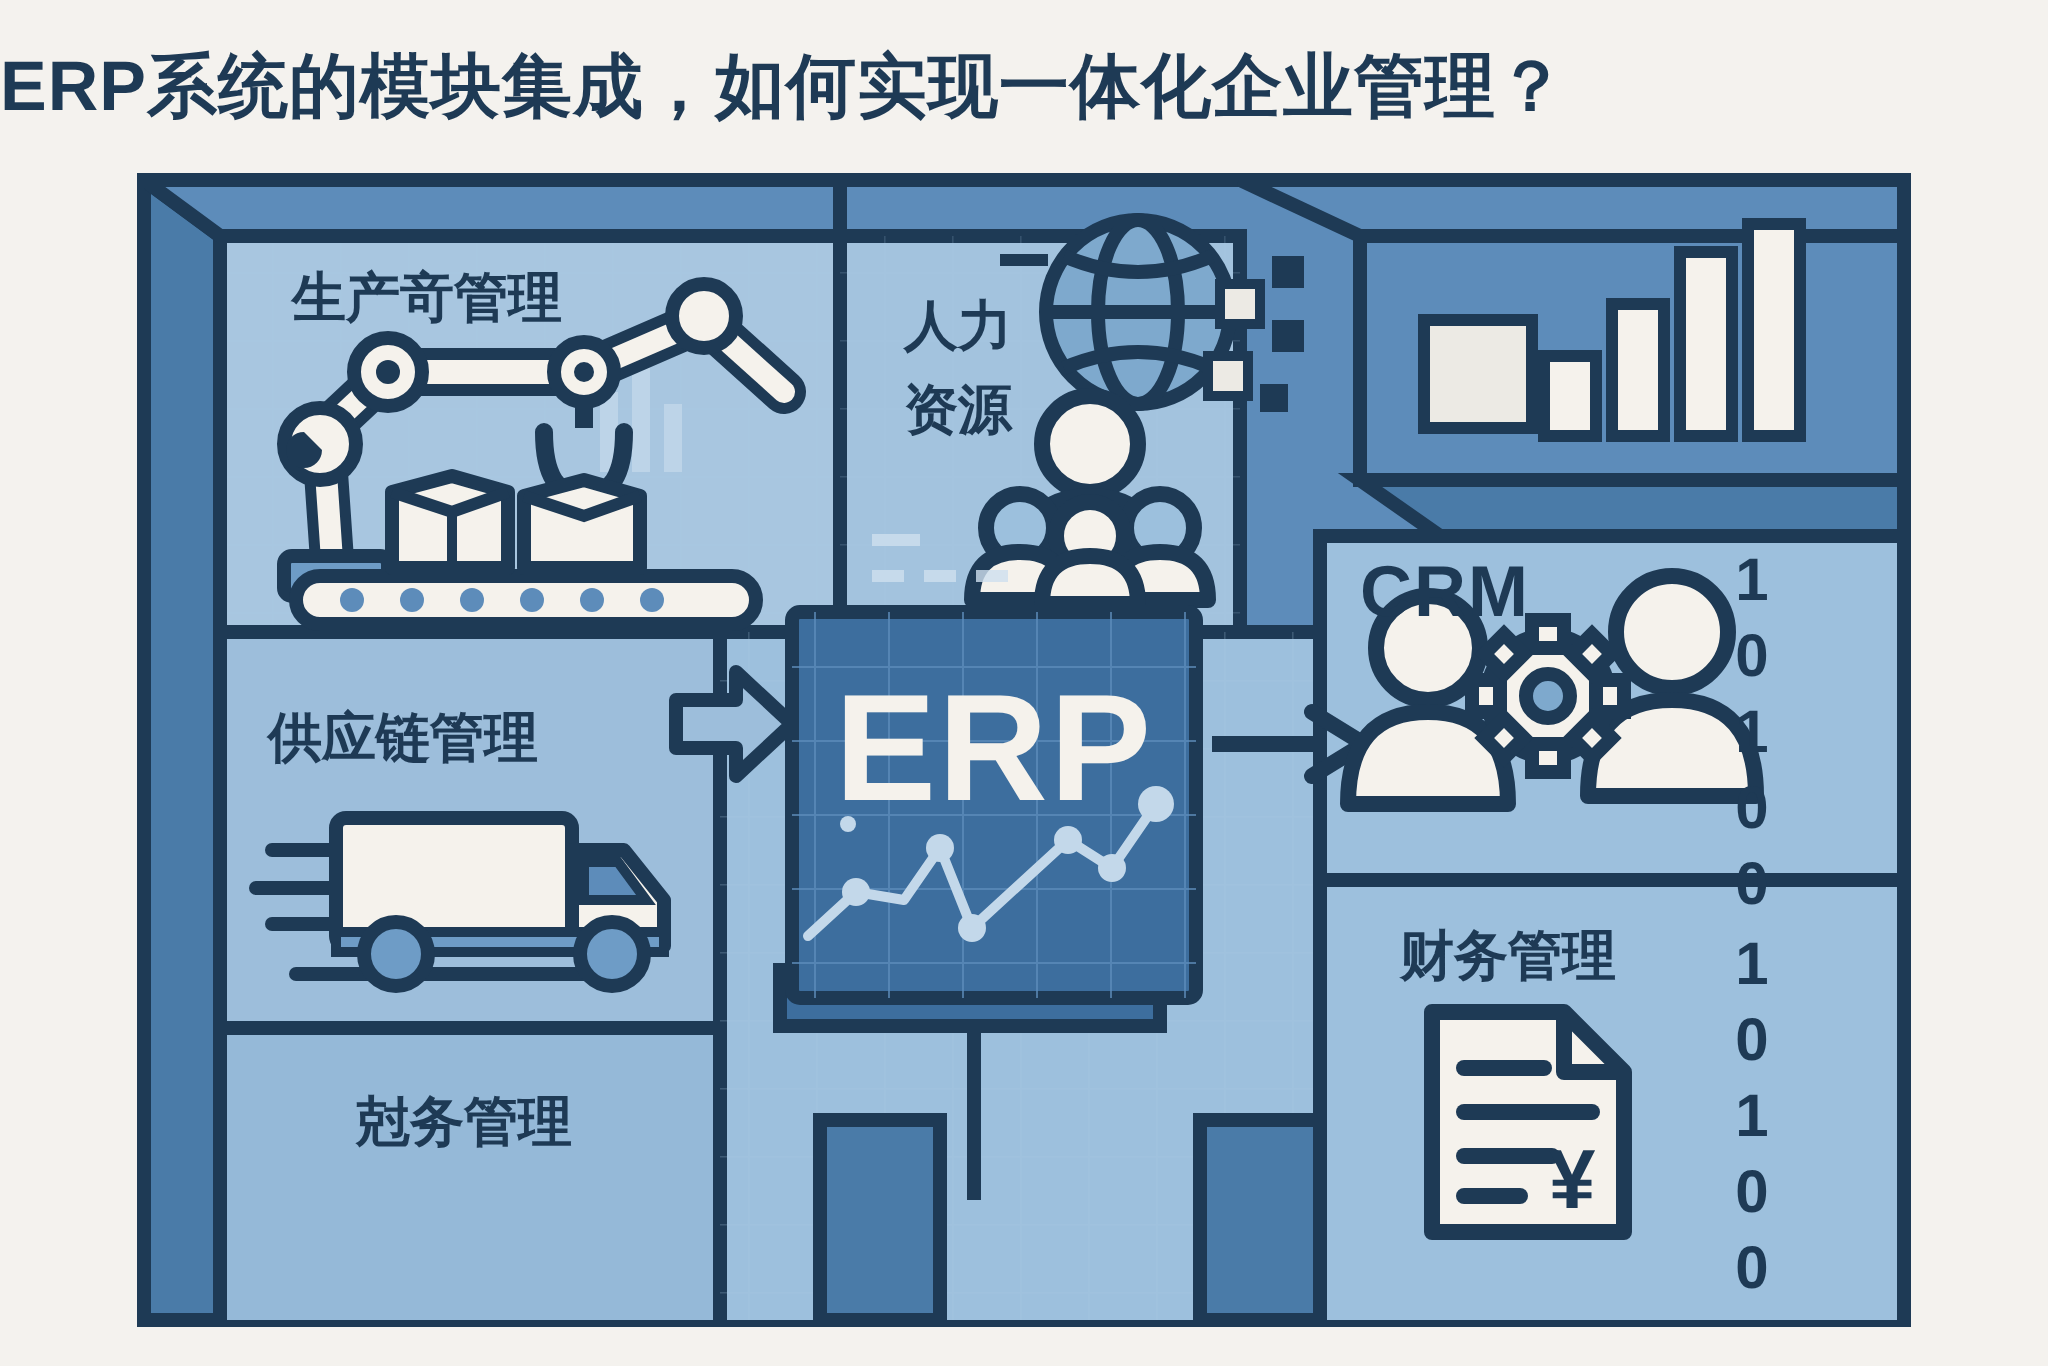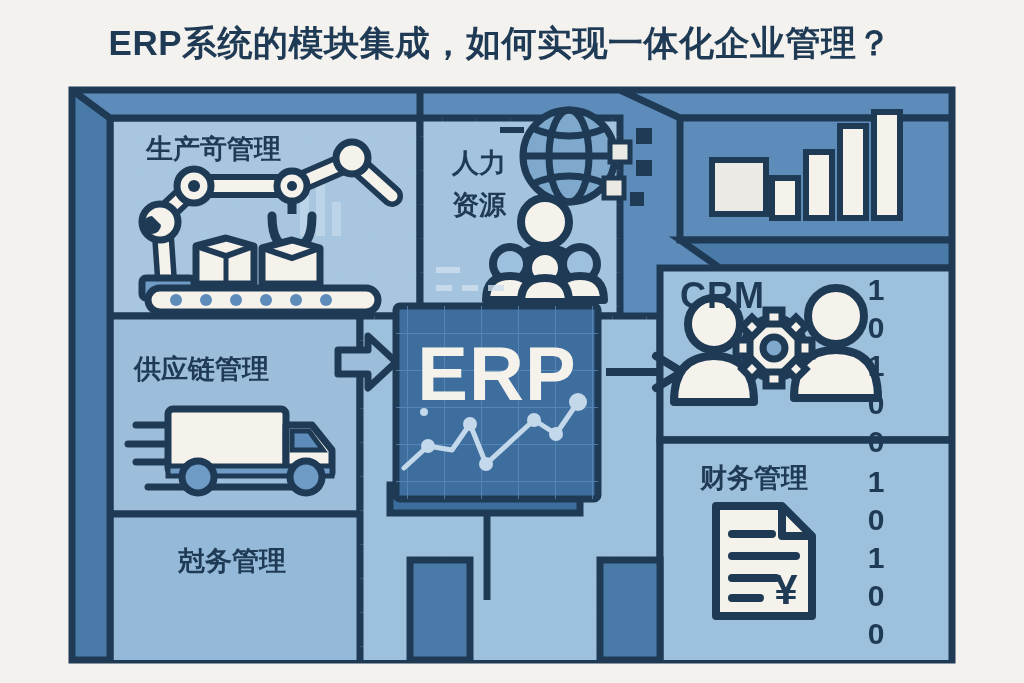--- a/index.html
+++ b/index.html
@@ -6,21 +6,21 @@
   body{
     width:1024px;height:683px;
     background:#f4f2ee;
     font-family:"Liberation Sans","DejaVu Sans",sans-serif;
     overflow:hidden;
     position:relative;
   }
   #stage{position:absolute;inset:0;}
   .title{
     position:absolute;left:0;top:20px;width:892px;
-    text-align:right;
+    text-align:left;
     font-size:35px;font-weight:bold;
     color:#1e3a55;
     letter-spacing:0.5px;
     white-space:nowrap;
   }
   svg.board{position:absolute;left:0;top:0;}
   .lbl{
     font-family:"Liberation Sans","DejaVu Sans",sans-serif;
     font-weight:bold;
     fill:#1e3a55;

